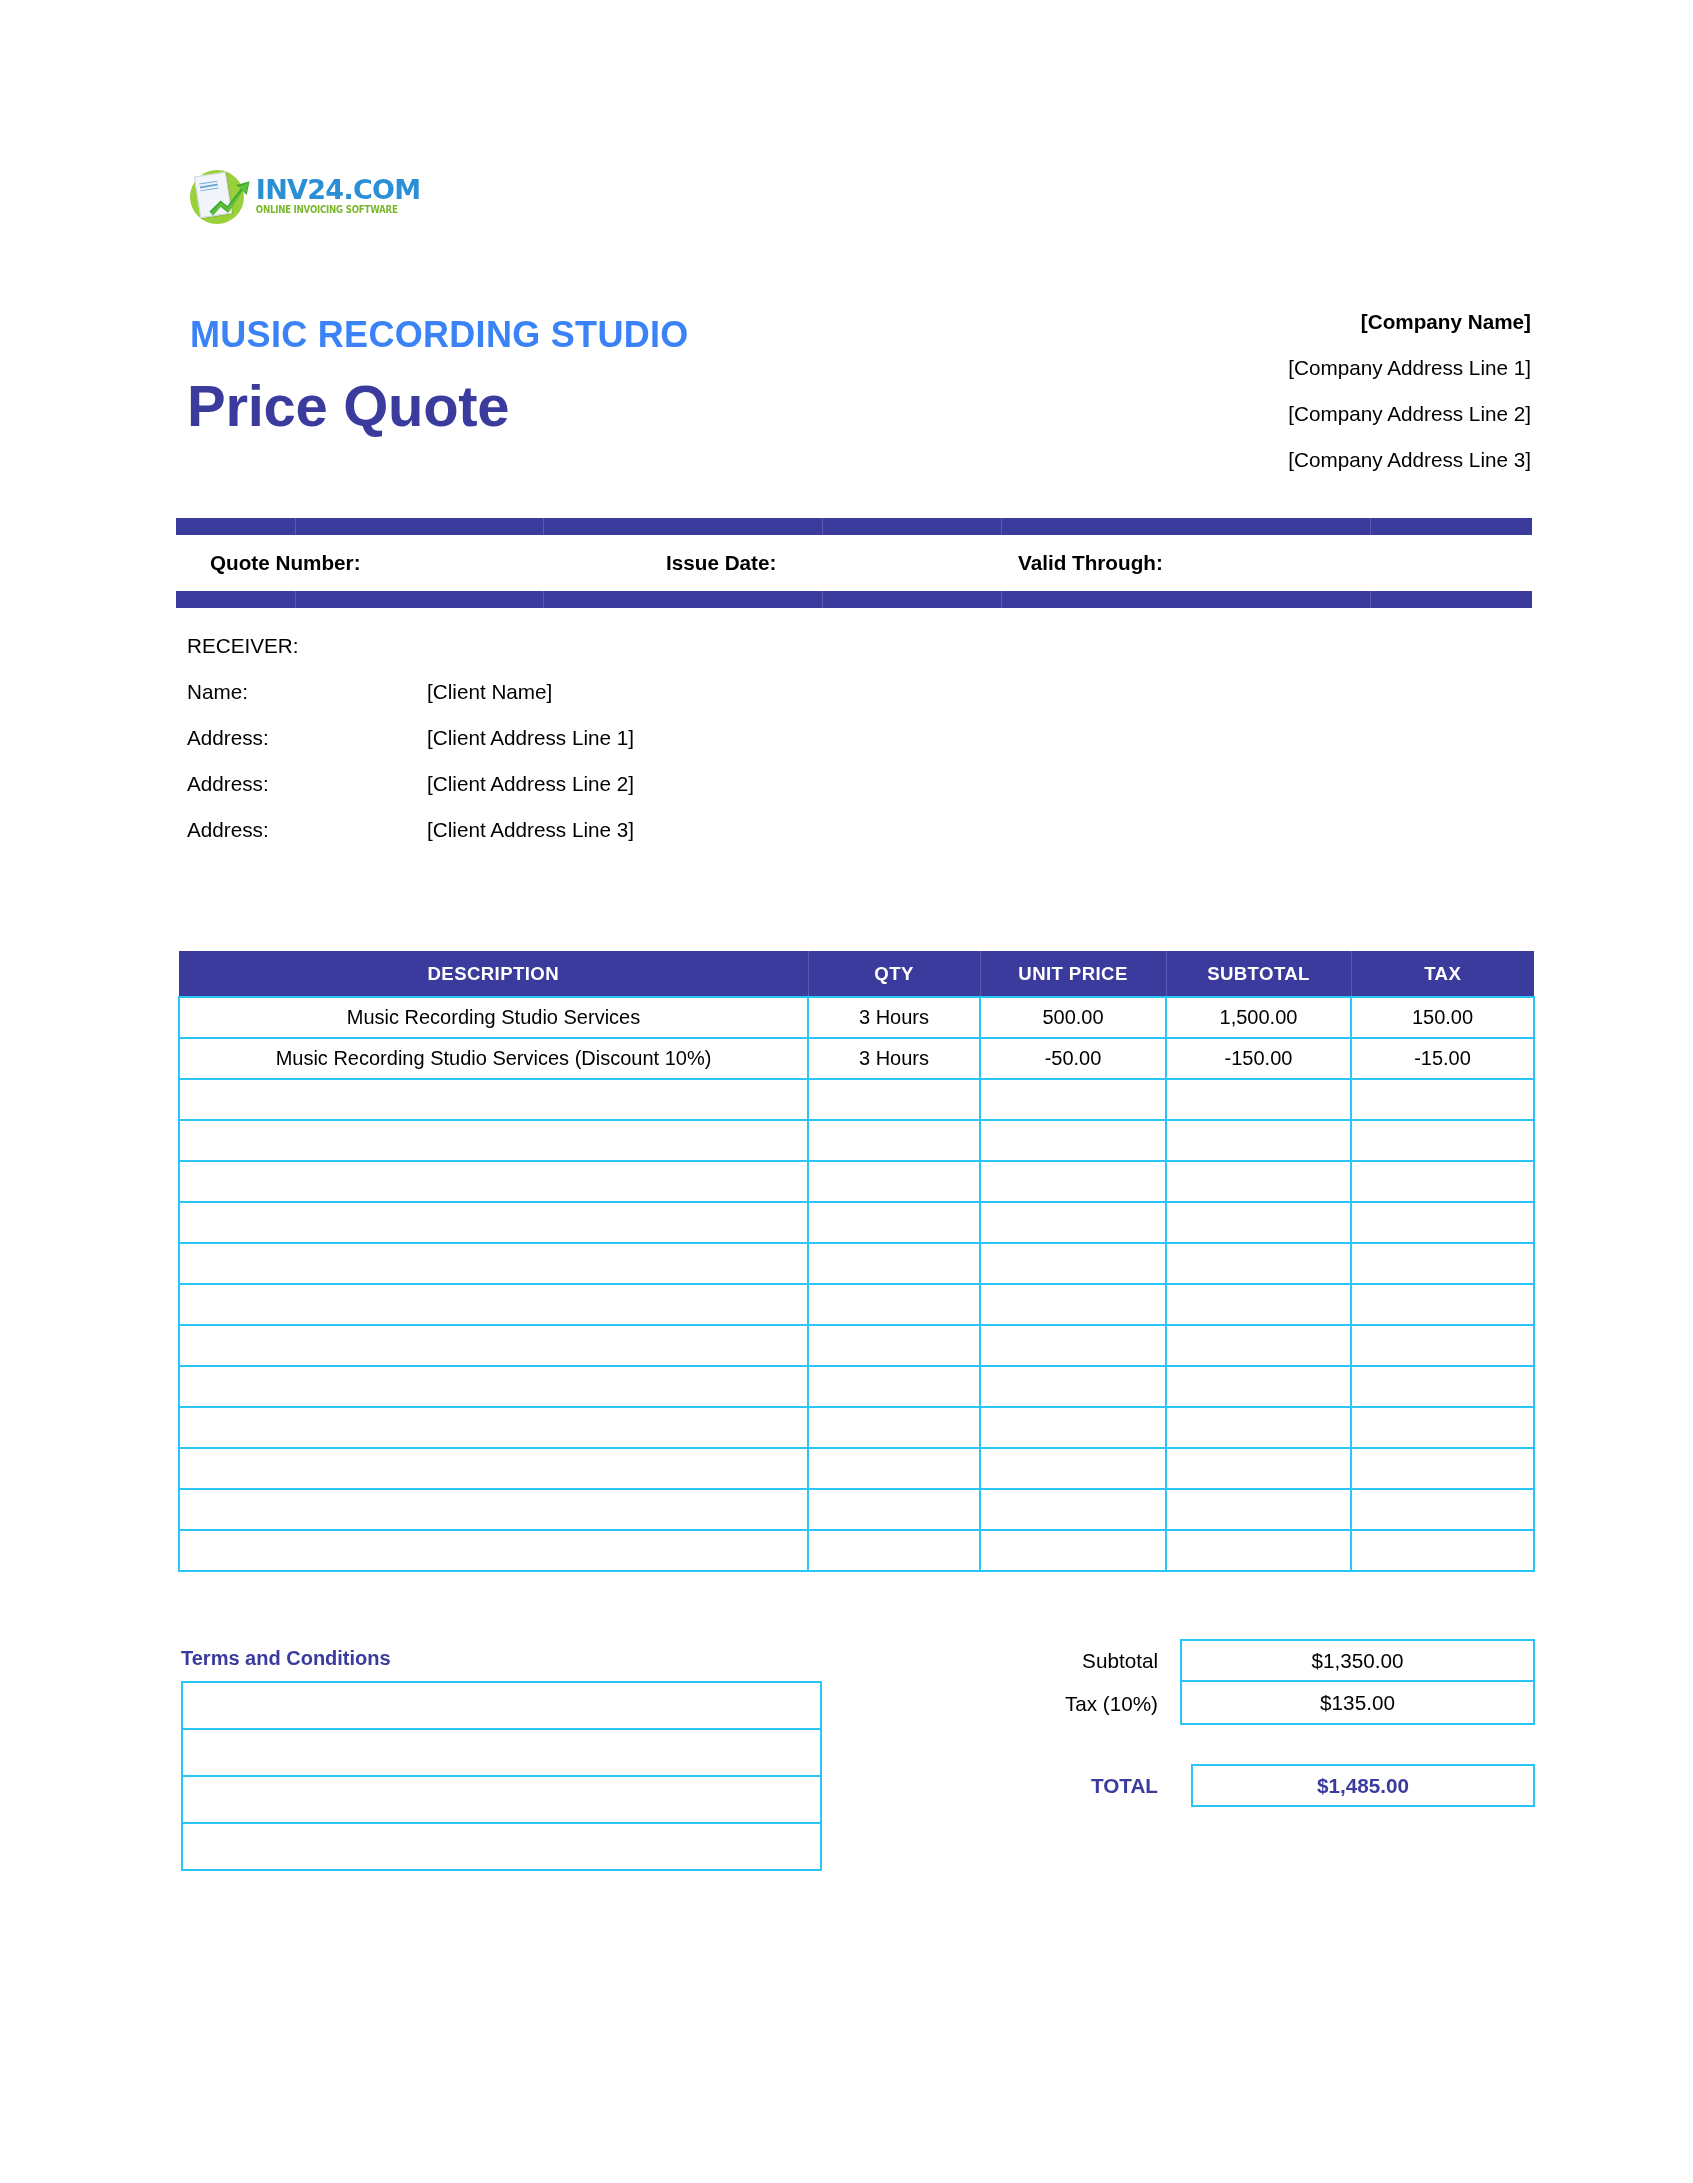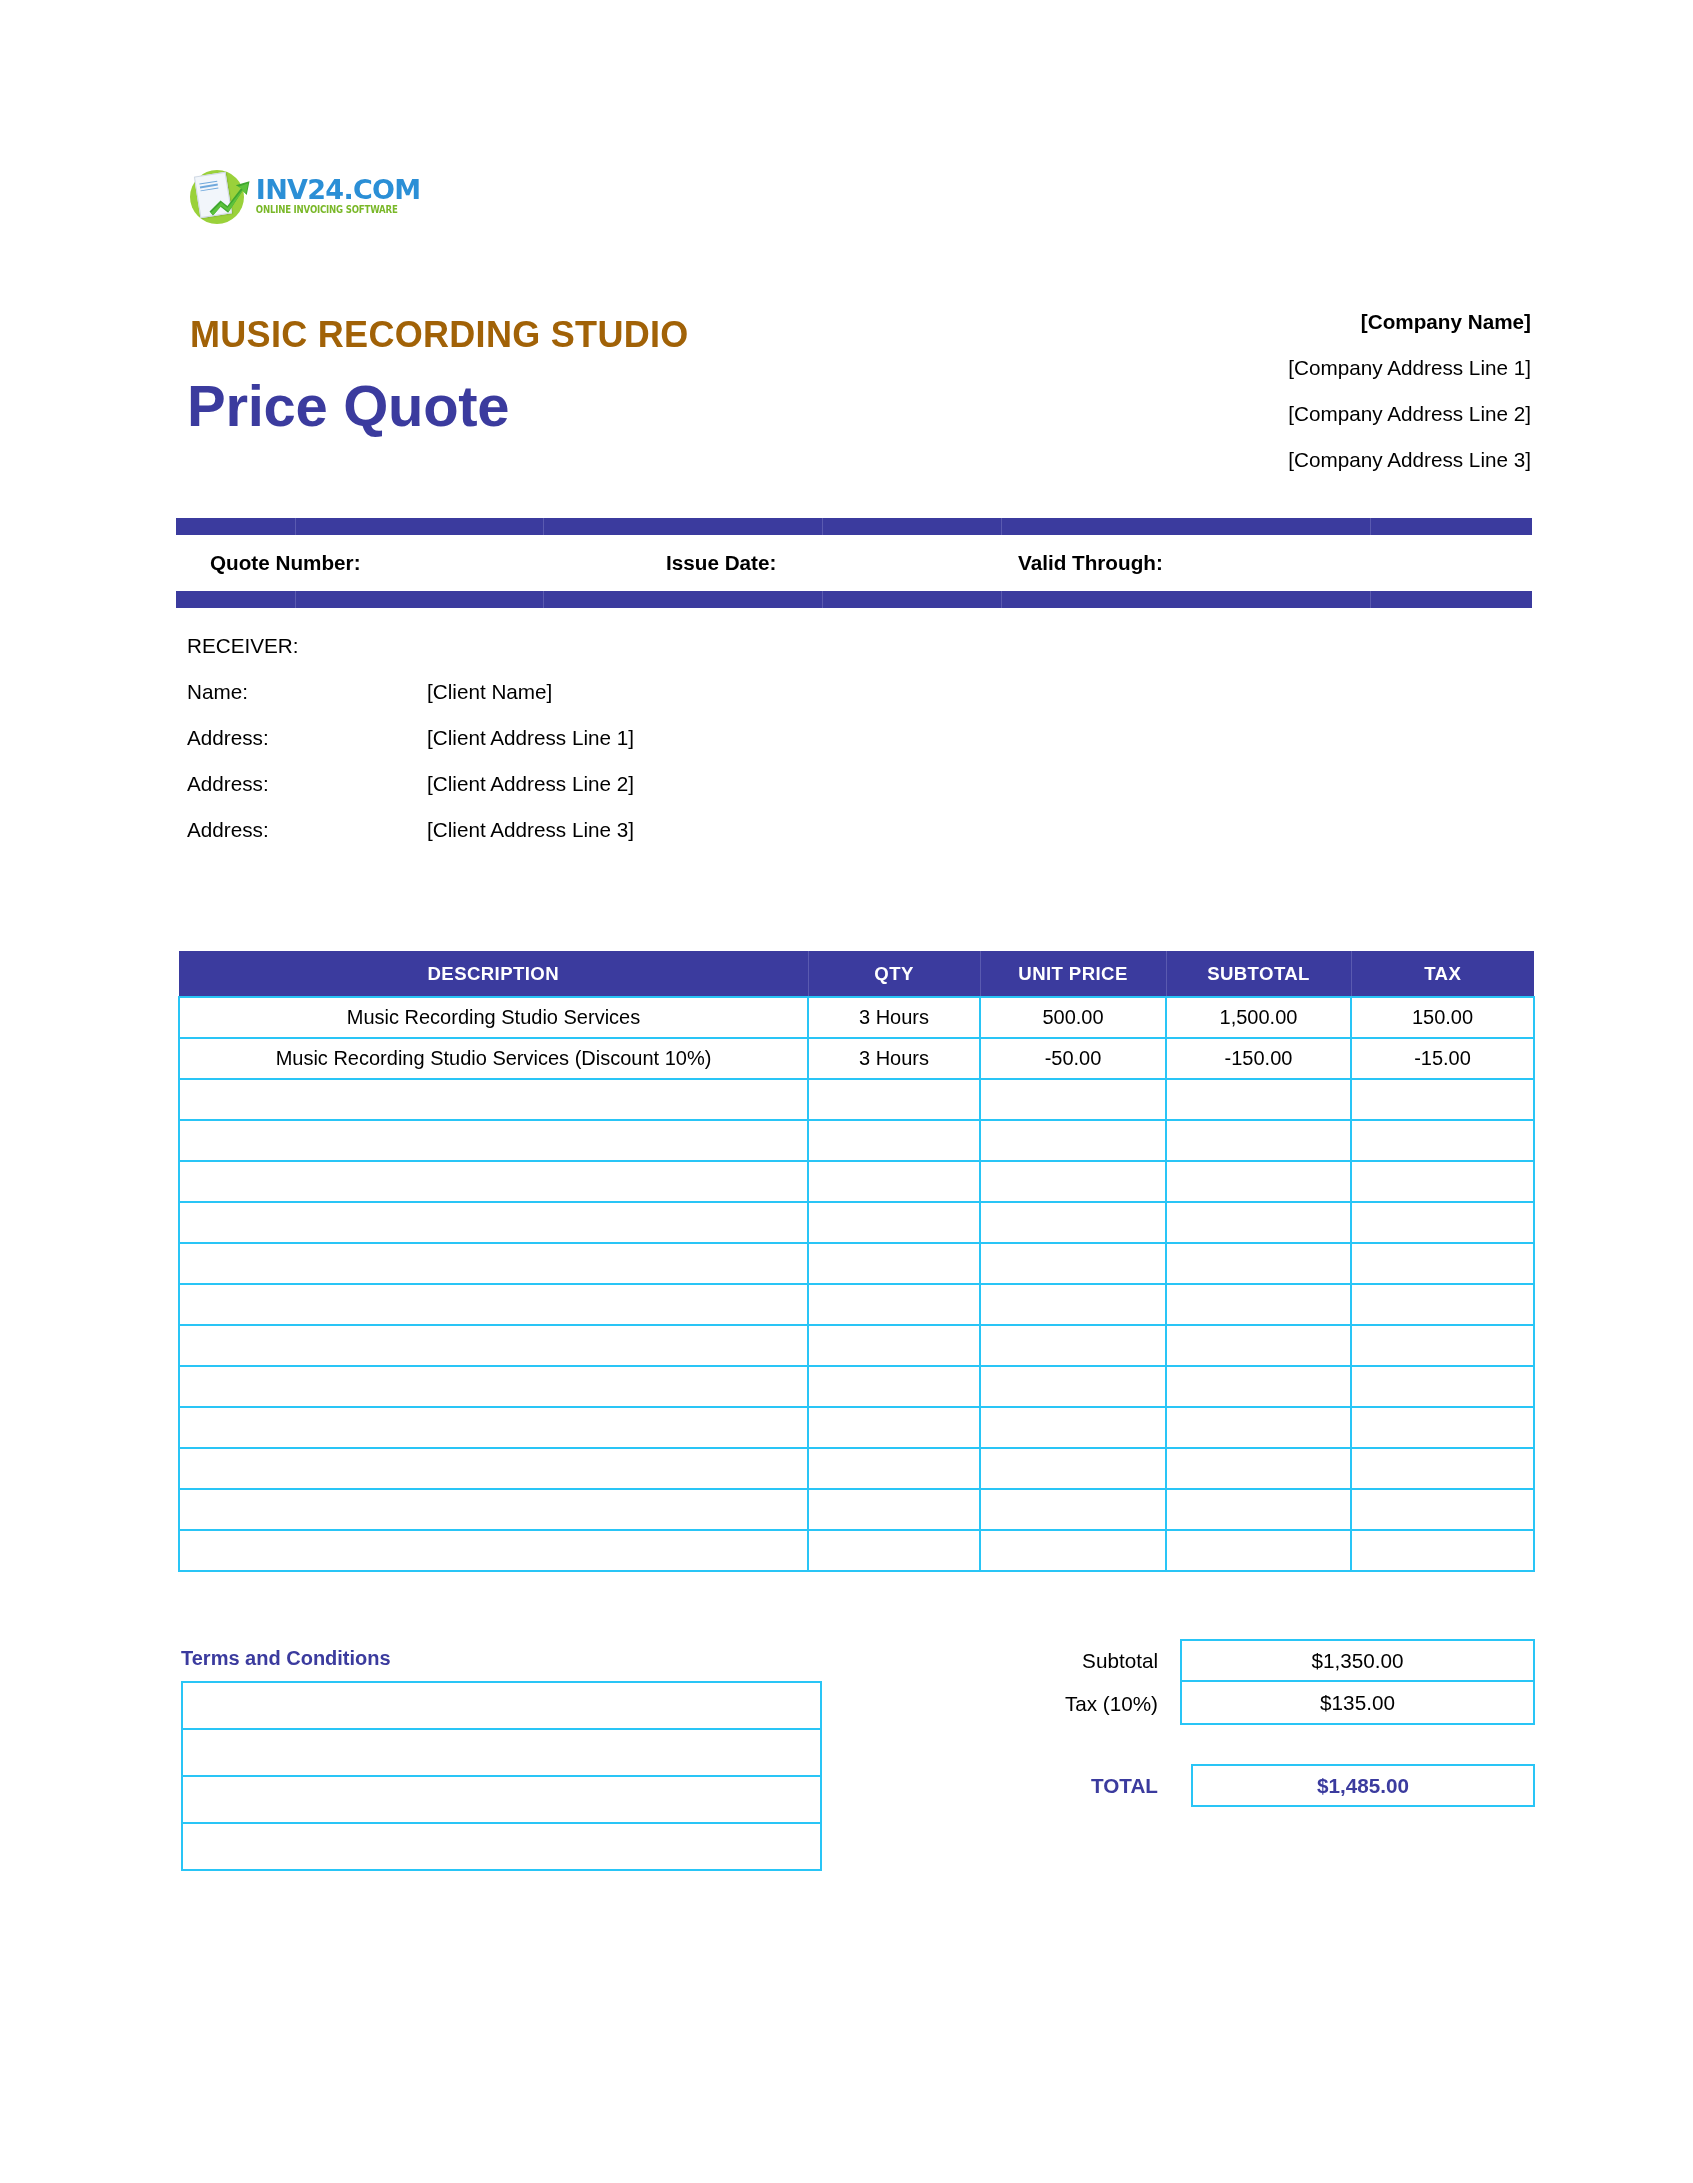--- a/index.html
+++ b/index.html
@@ -97,21 +97,21 @@
     transform-origin: left top;
   }
 
   
   #doc-subject {
     position: absolute;
     left: 190px;
     top: 314px;
     font-size: 36px;
     font-weight: bold;
-    color: #a16207;
+    color: #3b82f6;
     letter-spacing: 0.3px;
     white-space: nowrap;
   }
   #doc-title {
     position: absolute;
     left: 187px;
     top: 372px;
     font-size: 58px;
     font-weight: bold;
     color: #3b3b9e;

